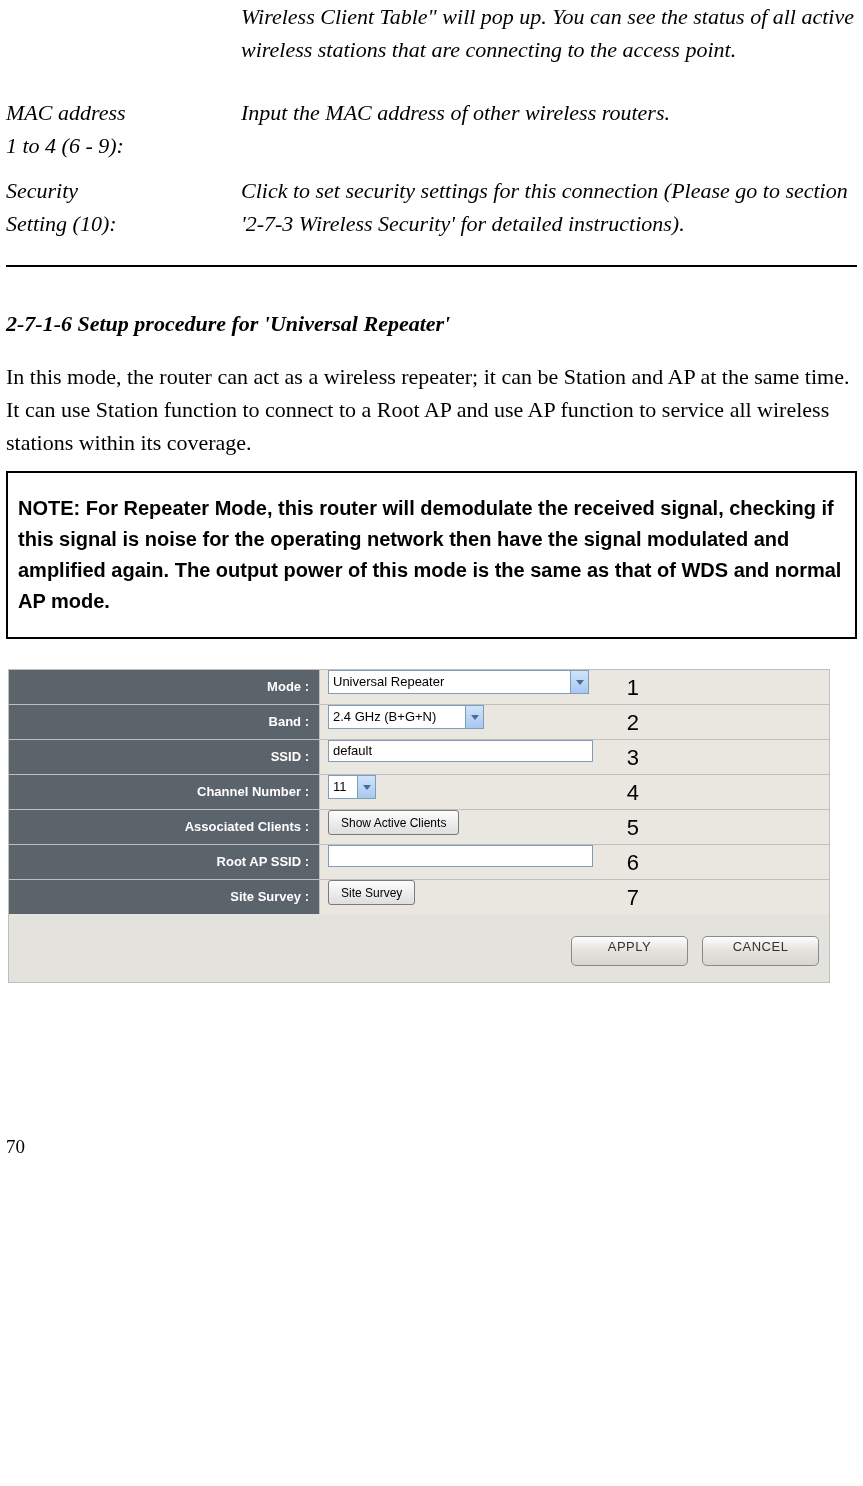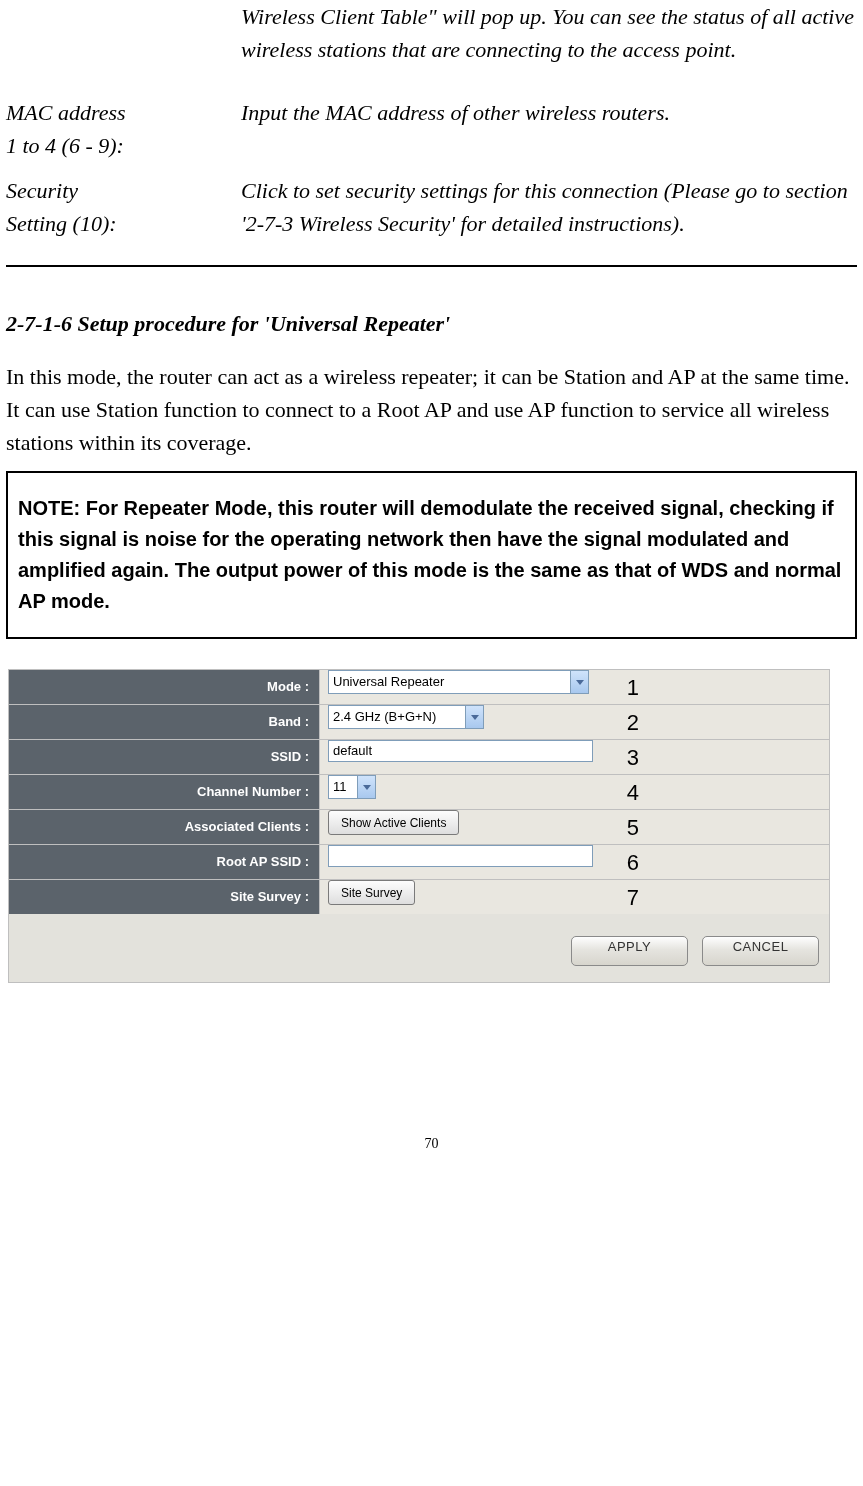--- a/index.html
+++ b/index.html
@@ -164,23 +164,23 @@
     background: linear-gradient(#fefefe, #e5e4df 45%, #d7d5cd);
     font-family: Arial, Helvetica, sans-serif;
     font-size: 13px;
     letter-spacing: 0.5px;
     color: #333;
     display: inline-flex;
     align-items: flex-start;
     justify-content: center;
   }
   .pagenum {
-    text-align: center;
+    text-align: left;
     font-family: "Times New Roman", serif;
-    font-size: 14px;
+    font-size: 19px;
     margin-top: 150px;
   }
 </style>
 </head>
 <body>
 
 <div class="page">
 
   <div class="defs">
     <div class="def-row first">

